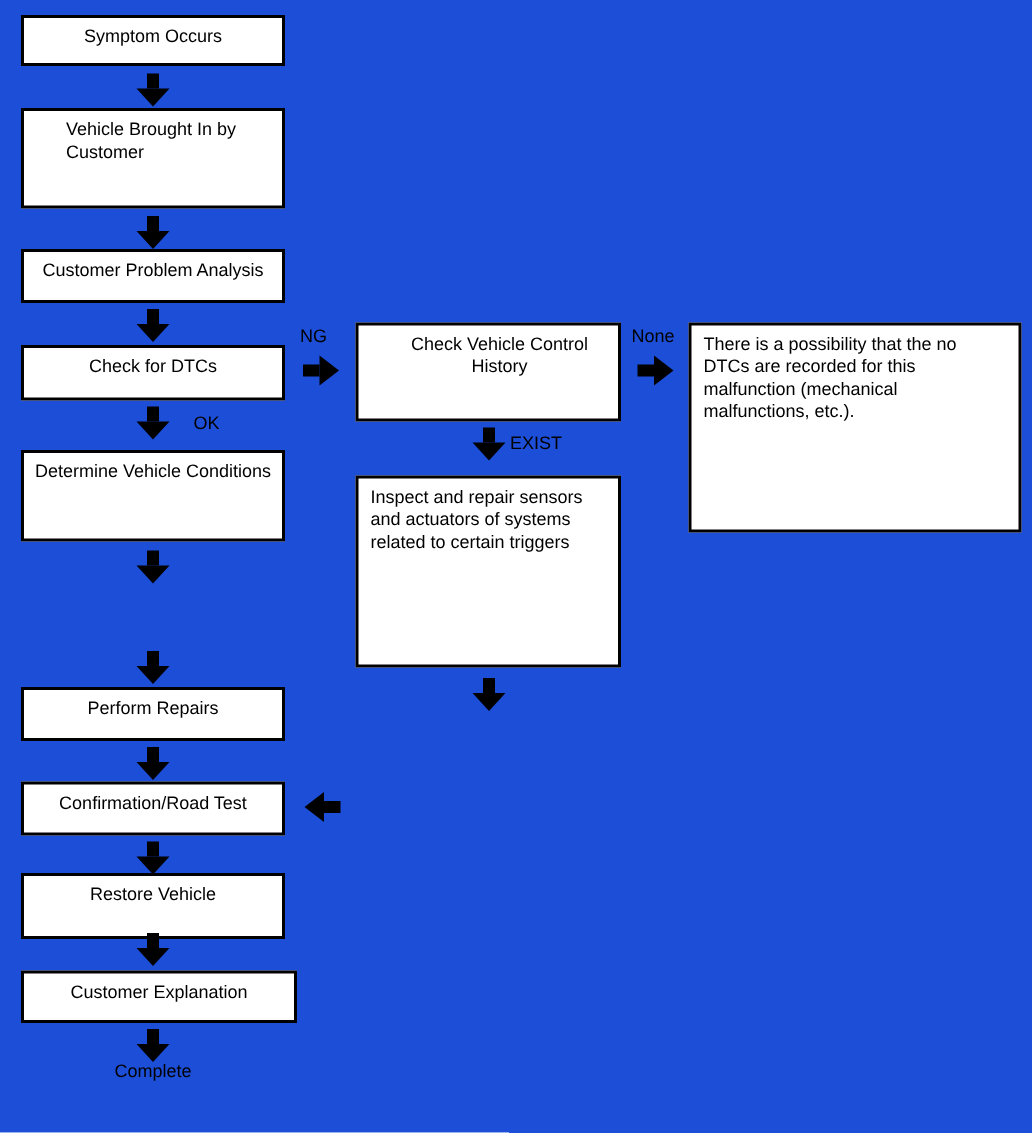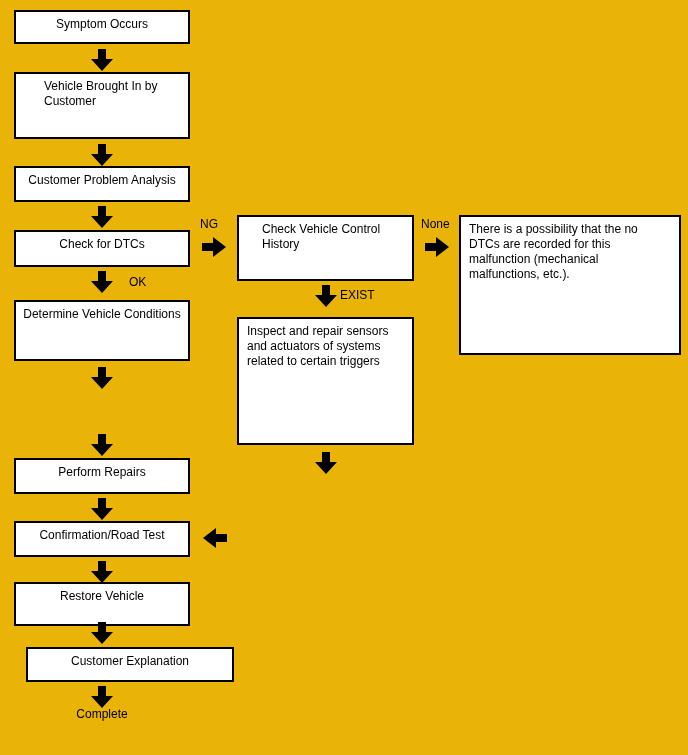--- a/index.html
+++ b/index.html
@@ -7,36 +7,36 @@
     padding: 0;
     background: #ffffff;
     width: 688px;
     height: 755px;
     font-family: "Liberation Sans", sans-serif;
   }
   #canvas {
     position: relative;
     width: 688px;
     height: 755px;
-    background: #eab308;
+    background: #1d4ed8;
     overflow: hidden;
   }
   .box {
     position: absolute;
     box-sizing: border-box;
     border: 2px solid #000000;
     background: #ffffff;
     color: #000000;
     font-size: 12px;
     line-height: 15px;
   }
   .box.center { text-align: center; padding: 5px 6px 0 6px; }
   .box.lefttext { text-align: left; padding: 5px 8px 0 8px; }
   .box.indent28 { text-align: left; padding: 5px 8px 0 28px; }
-  .box.indent23 { text-align: left; padding: 5px 8px 0 23px; }
+  .box.indent23 { text-align: center; padding: 5px 8px 0 23px; }
   .lbl {
     position: absolute;
     color: #000000;
     font-size: 12px;
     line-height: 14px;
     white-space: nowrap;
   }
   .lbl.centered { text-align: center; }
   
   .arr { position: absolute; }
@@ -53,21 +53,21 @@
   
   #n1  { left: 14px; top: 10px;  width: 176px; height: 34px; }
   #n2  { left: 14px; top: 72px;  width: 176px; height: 67px; }
   #n3  { left: 14px; top: 166px; width: 176px; height: 36px; }
   #n4  { left: 14px; top: 230px; width: 176px; height: 37px; }
   #n5  { left: 14px; top: 300px; width: 176px; height: 61px; }
   #n6  { left: 14px; top: 394px; width: 176px; height: 36px; }
   #n7  { left: 14px; top: 458px; width: 176px; height: 36px; }
   #n8  { left: 14px; top: 521px; width: 176px; height: 36px; }
   #n9  { left: 14px; top: 582px; width: 176px; height: 44px; }
-  #n10 { left: 26px; top: 647px; width: 208px; height: 35px; }
+  #n10 { left: 14px; top: 647px; width: 184px; height: 35px; }
 
   #a1  { left: 91px; top: 49px; }
   #a2  { left: 91px; top: 144px; }
   #a3  { left: 91px; top: 206px; }
   #a4  { left: 91px; top: 271px; }
   #a5  { left: 91px; top: 367px; }
   #a6  { left: 91px; top: 434px; }
   #a7  { left: 91px; top: 498px; }
   #a8  { left: 91px; top: 561px; }
   #a9  { left: 91px; top: 622px; }

